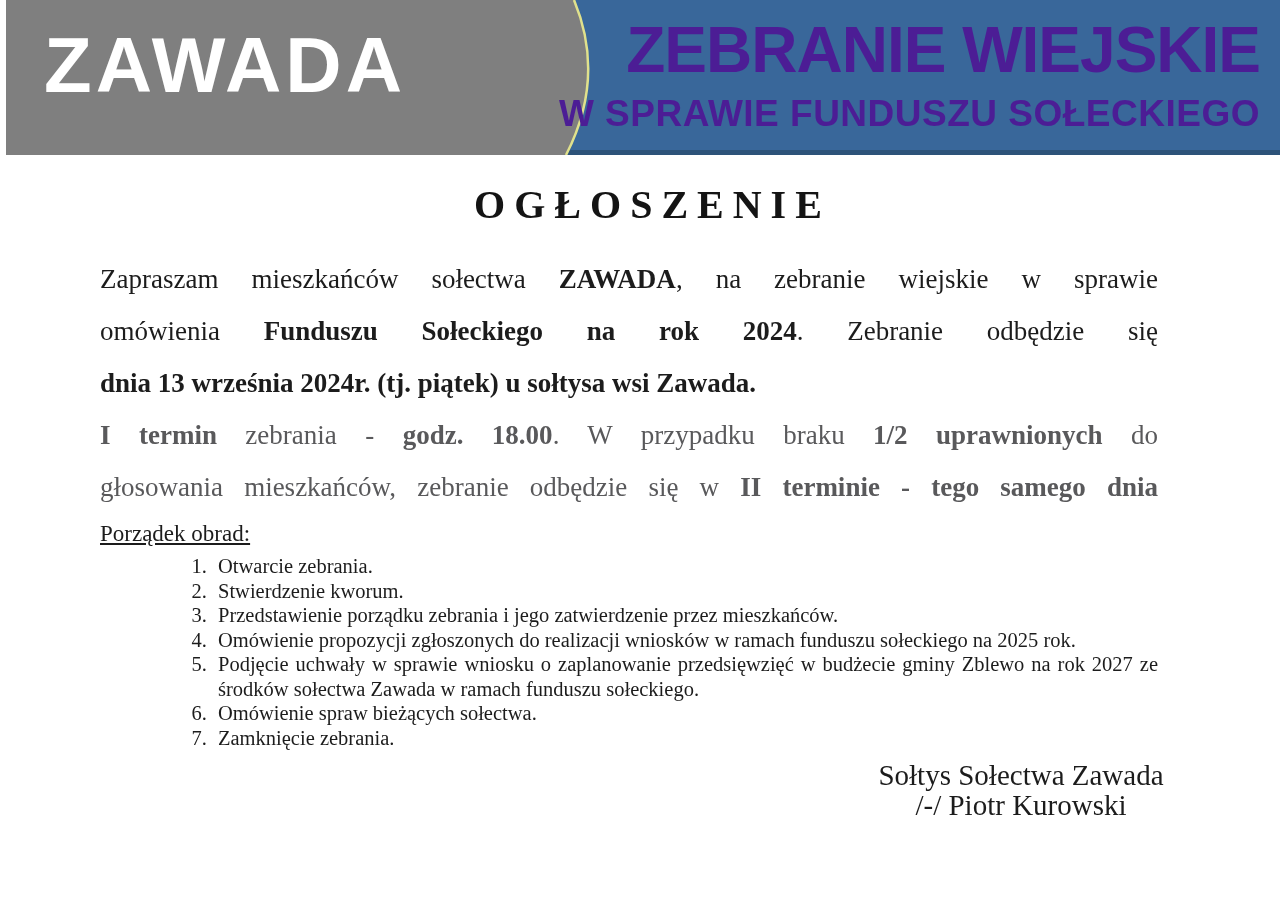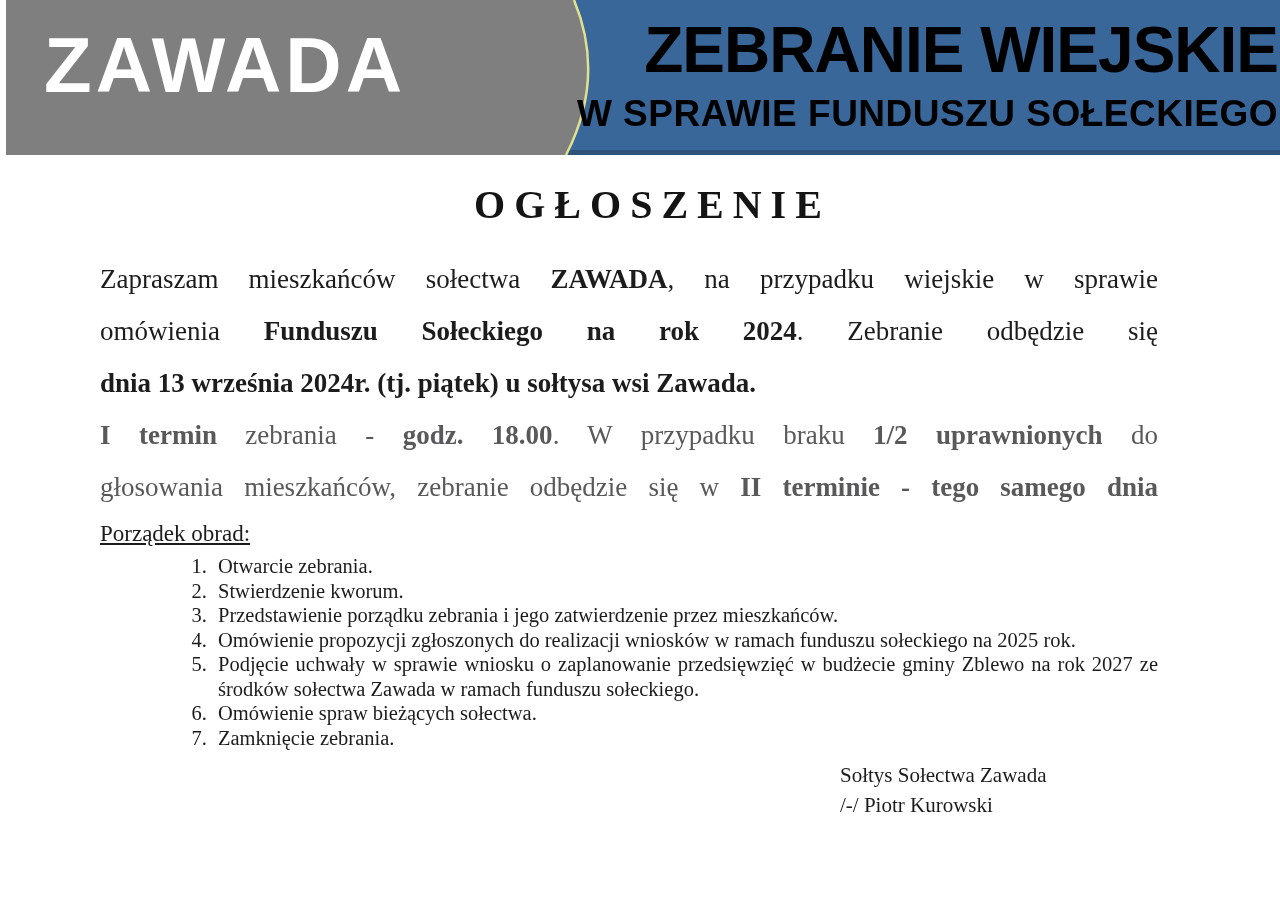--- a/index.html
+++ b/index.html
@@ -28,26 +28,26 @@
     font-family: "Liberation Sans", sans-serif;
     font-weight: 700;
     font-size: 78px;
     line-height: 1;
     letter-spacing: 4px;
     color: #ffffff;
     white-space: nowrap;
   }
   .banner-right {
     position: absolute;
-    right: 2px;
+    right: 20px;
     top: 18px;
     text-align: right;
     font-family: "Liberation Sans", sans-serif;
     font-weight: 700;
-    color: #000000;
+    color: #4c1d95;
     white-space: nowrap;
   }
   .banner-right-title {
     font-size: 64px;
     line-height: 1;
     letter-spacing: -1px;
   }
   .banner-right-subtitle {
     font-size: 37px;
     line-height: 1;
@@ -106,22 +106,22 @@
   .agenda-list li {
     text-align: justify;
     padding-left: 6px;
   }
 
   
   .signature {
     margin-top: 10px;
     margin-left: 740px;
     width: 362px;
-    text-align: left;
-    font-size: 21px;
+    text-align: center;
+    font-size: 29px;
     line-height: 30px;
     color: #1c1c1c;
   }
 </style>
 </head>
 <body>
 
 <header class="banner">
   <svg class="banner-svg" width="1280" height="155" viewBox="0 0 1280 155">
     <rect x="480" y="0" width="800" height="155" fill="#39679a"></rect>
@@ -134,21 +134,21 @@
     <div class="banner-right-title">ZEBRANIE WIEJSKIE</div>
     <div class="banner-right-subtitle">W SPRAWIE FUNDUSZU SOŁECKIEGO</div>
   </div>
 </header>
 
 <main>
   <h1 class="page-title">OGŁOSZENIE</h1>
 
   <div class="content">
     <div class="para para-1">
-        <div class="jline"><span>Zapraszam mieszkańców sołectwa </span><span class="b">ZAWADA</span><span>, na przypadku wiejskie w sprawie</span></div>
+        <div class="jline"><span>Zapraszam mieszkańców sołectwa </span><span class="b">ZAWADA</span><span>, na zebranie wiejskie w sprawie</span></div>
         <div class="jline"><span>omówienia </span><span class="b">Funduszu Sołeckiego na rok 2024</span><span>. Zebranie odbędzie się</span></div>
         <div class="jline last"><span class="b">dnia 13 września 2024r. (tj. piątek) u sołtysa wsi Zawada.</span></div>
       </div>
 
     <div class="para para-2">
         <div class="jline"><span class="b">I termin</span><span> zebrania - </span><span class="b">godz. 18.00</span><span>. W przypadku braku </span><span class="b">1/2 uprawnionych</span><span> do</span></div>
         <div class="jline"><span>głosowania mieszkańców, zebranie odbędzie się w </span><span class="b">II terminie - tego samego dnia</span></div>
       </div>
 
     <div class="agenda-heading">Porządek obrad:</div>

